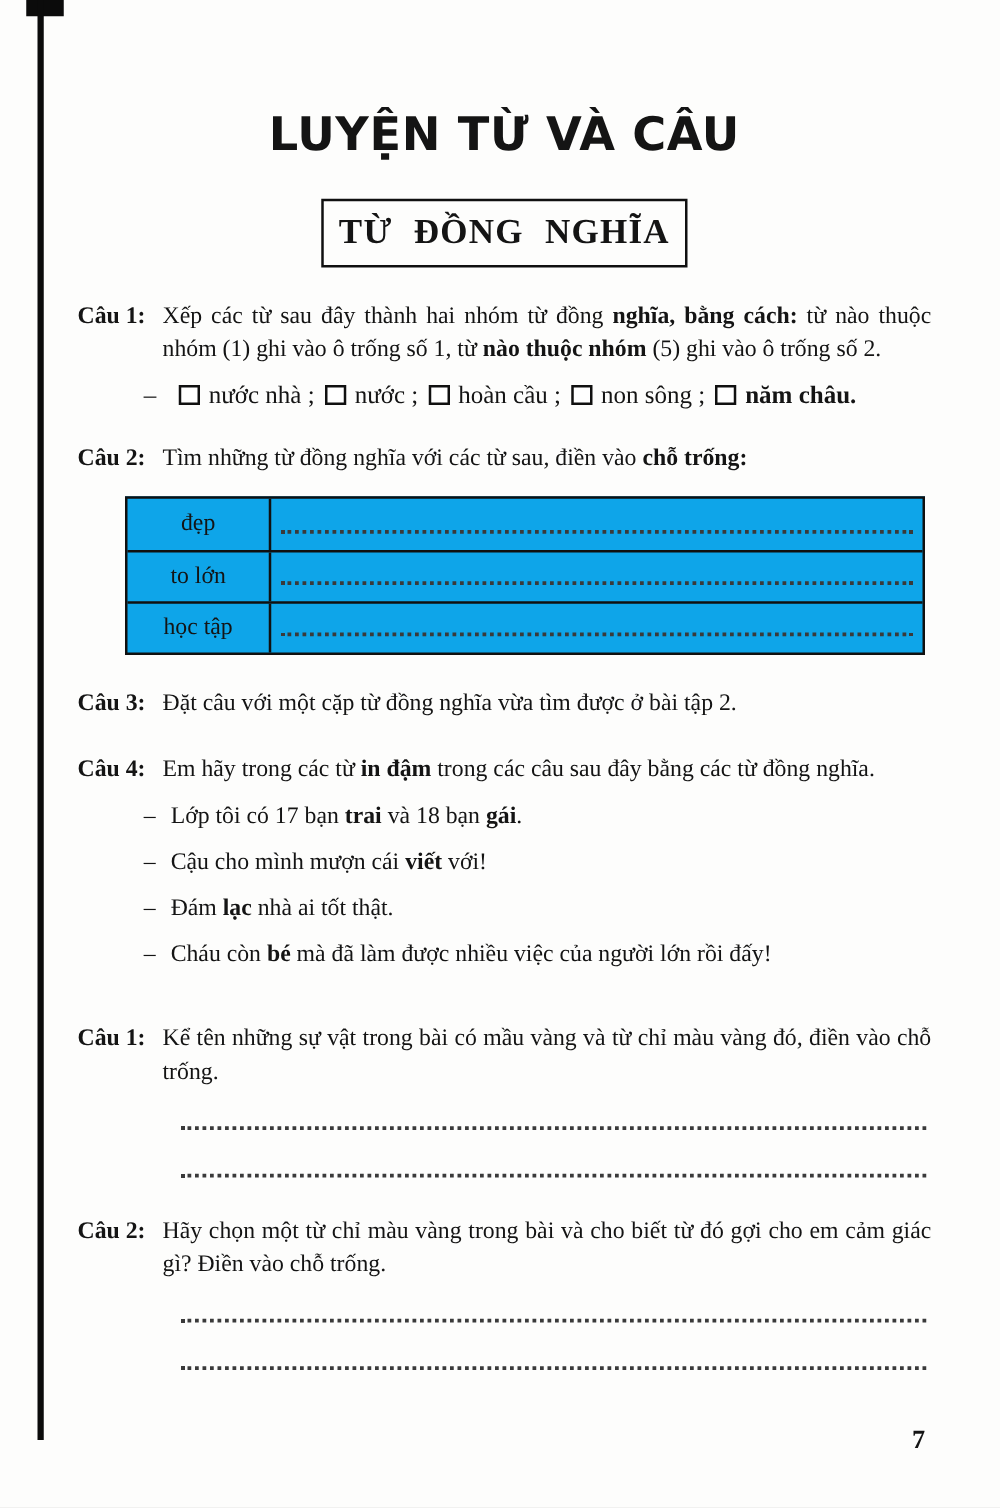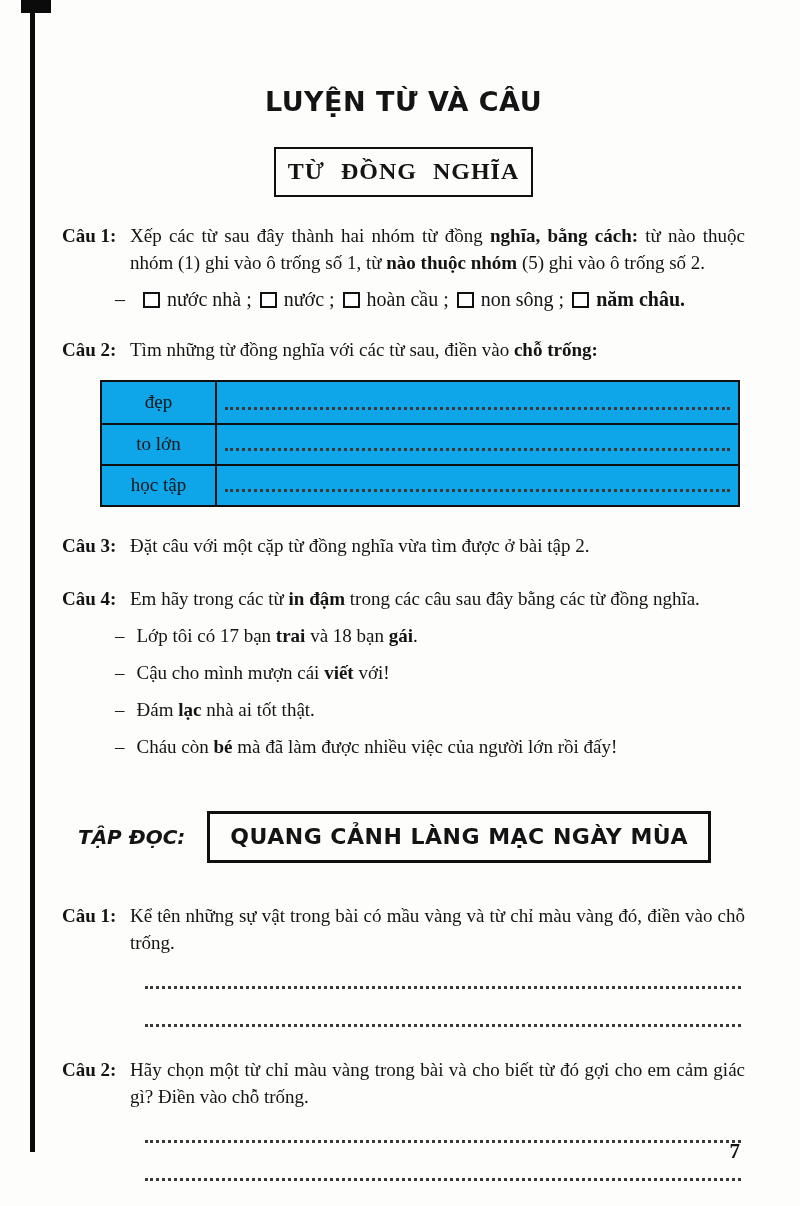--- a/index.html
+++ b/index.html
@@ -19,30 +19,30 @@
   .scan-mark { position: absolute; left: 21px; top: 0; width: 30px; height: 13px; background: #0b0b0b; }
 
   .content { padding: 0 55px 0 62px; }
 
   .title {
     margin: 0;
     padding-top: 86px;
     text-align: center;
     font-family: "DejaVu Sans", sans-serif;
     font-weight: bold;
-    font-size: 27px;
+    font-size: 37px;
     letter-spacing: 0.5px;
   }
   .lesson-box {
     width: max-content;
     margin: 30px auto 0;
     border: 2px solid #101010;
     padding: 9px 12px 10px;
     font-weight: bold;
-    font-size: 24px;
+    font-size: 28px;
     letter-spacing: 1px;
     word-spacing: 9px;
   }
 
   .q { display: flex; margin-top: 26px; font-size: 19px; line-height: 1.42; }
   .q-label { flex: 0 0 68px; font-weight: bold; }
   .q-body  { flex: 1; text-align: justify; }
   .bold { font-weight: bold; }
 
   .word-line { margin: 11px 0 0 53px; font-size: 20px; }
@@ -162,24 +162,20 @@
     <div class="dash-line">
       <span class="dash">–</span><span>Cậu cho mình mượn cái </span><span class="bold">viết</span><span> với!</span>
     </div>
     <div class="dash-line">
       <span class="dash">–</span><span>Đám </span><span class="bold">lạc</span><span> nhà ai tốt thật.</span>
     </div>
     <div class="dash-line">
       <span class="dash">–</span><span>Cháu còn </span><span class="bold">bé</span><span> mà đã làm được nhiều việc của người lớn rồi đấy!</span>
     </div>
 
-    <div class="reading-row">
-      <span class="reading-label">TẬP ĐỌC:</span>
-      <div class="reading-box">QUANG CẢNH LÀNG MẠC NGÀY MÙA</div>
-    </div>
 
     <div class="q" style="margin-top:40px;">
       <span class="q-label">Câu 1:</span>
       <span class="q-body">Kể tên những sự vật trong bài có mầu vàng và từ chỉ màu vàng đó, điền vào chỗ trống.</span>
     </div>
     <div class="blank"></div>
     <div class="blank"></div>
 
     <div class="q" style="margin-top:30px;">
       <span class="q-label">Câu 2:</span>

